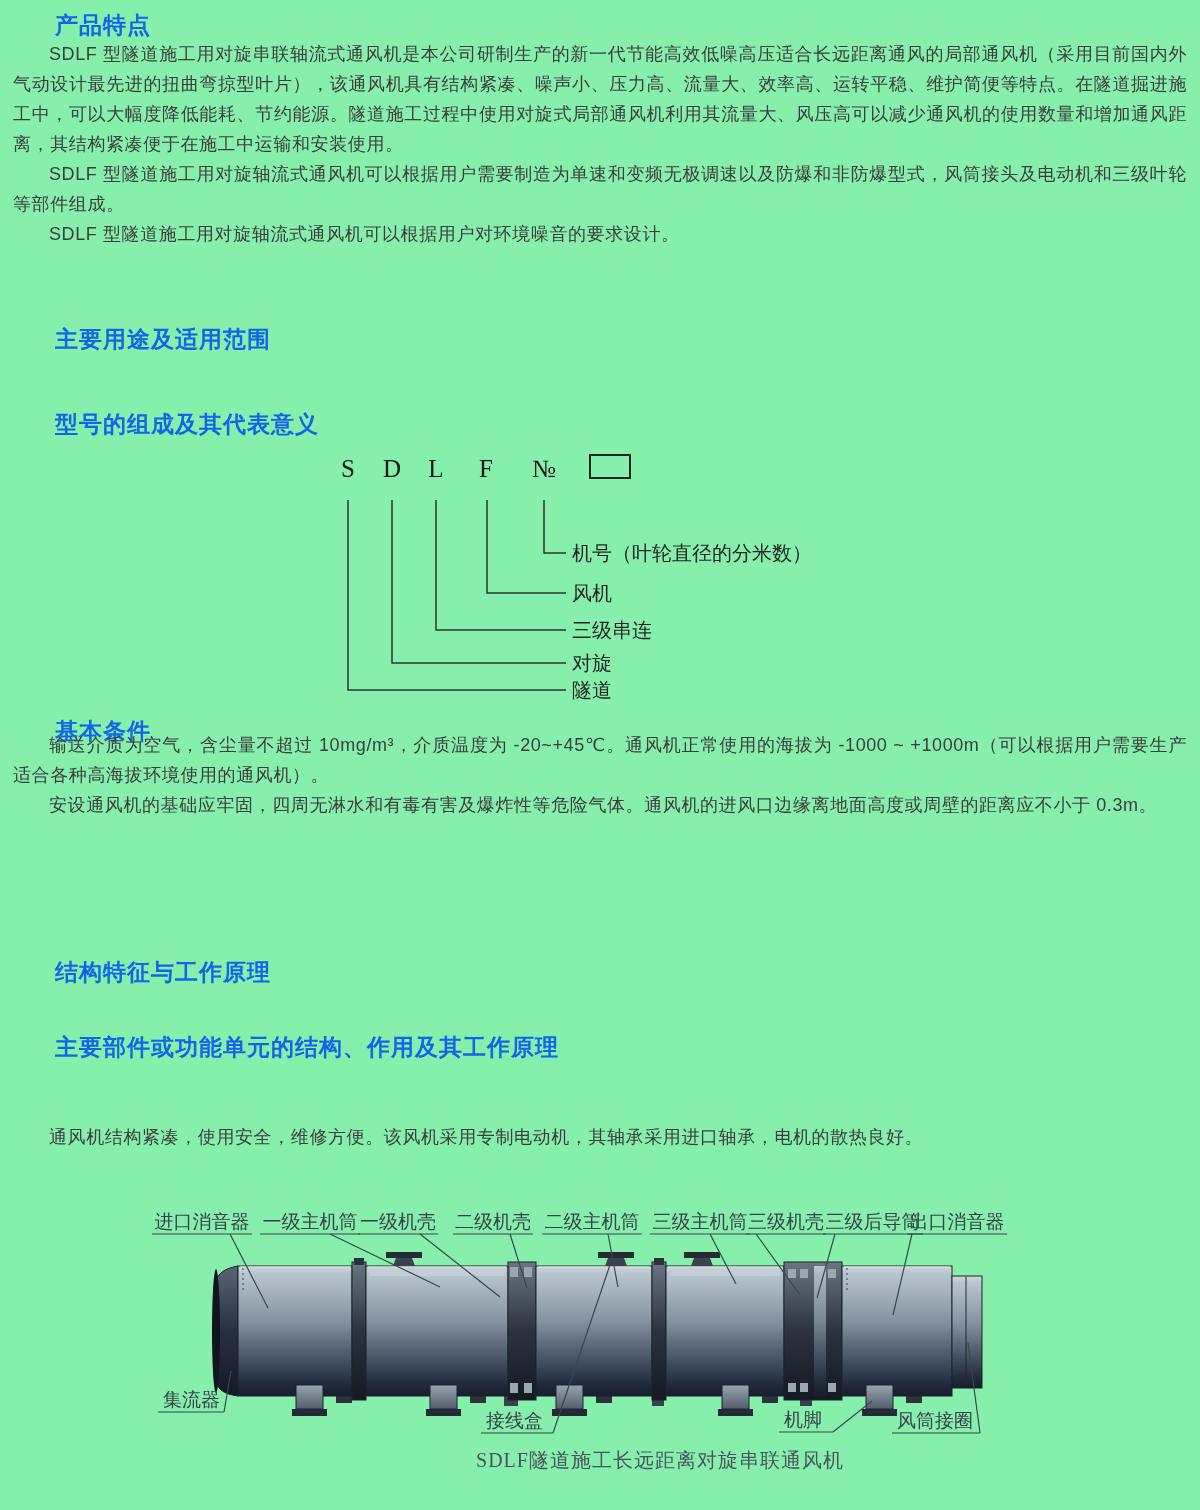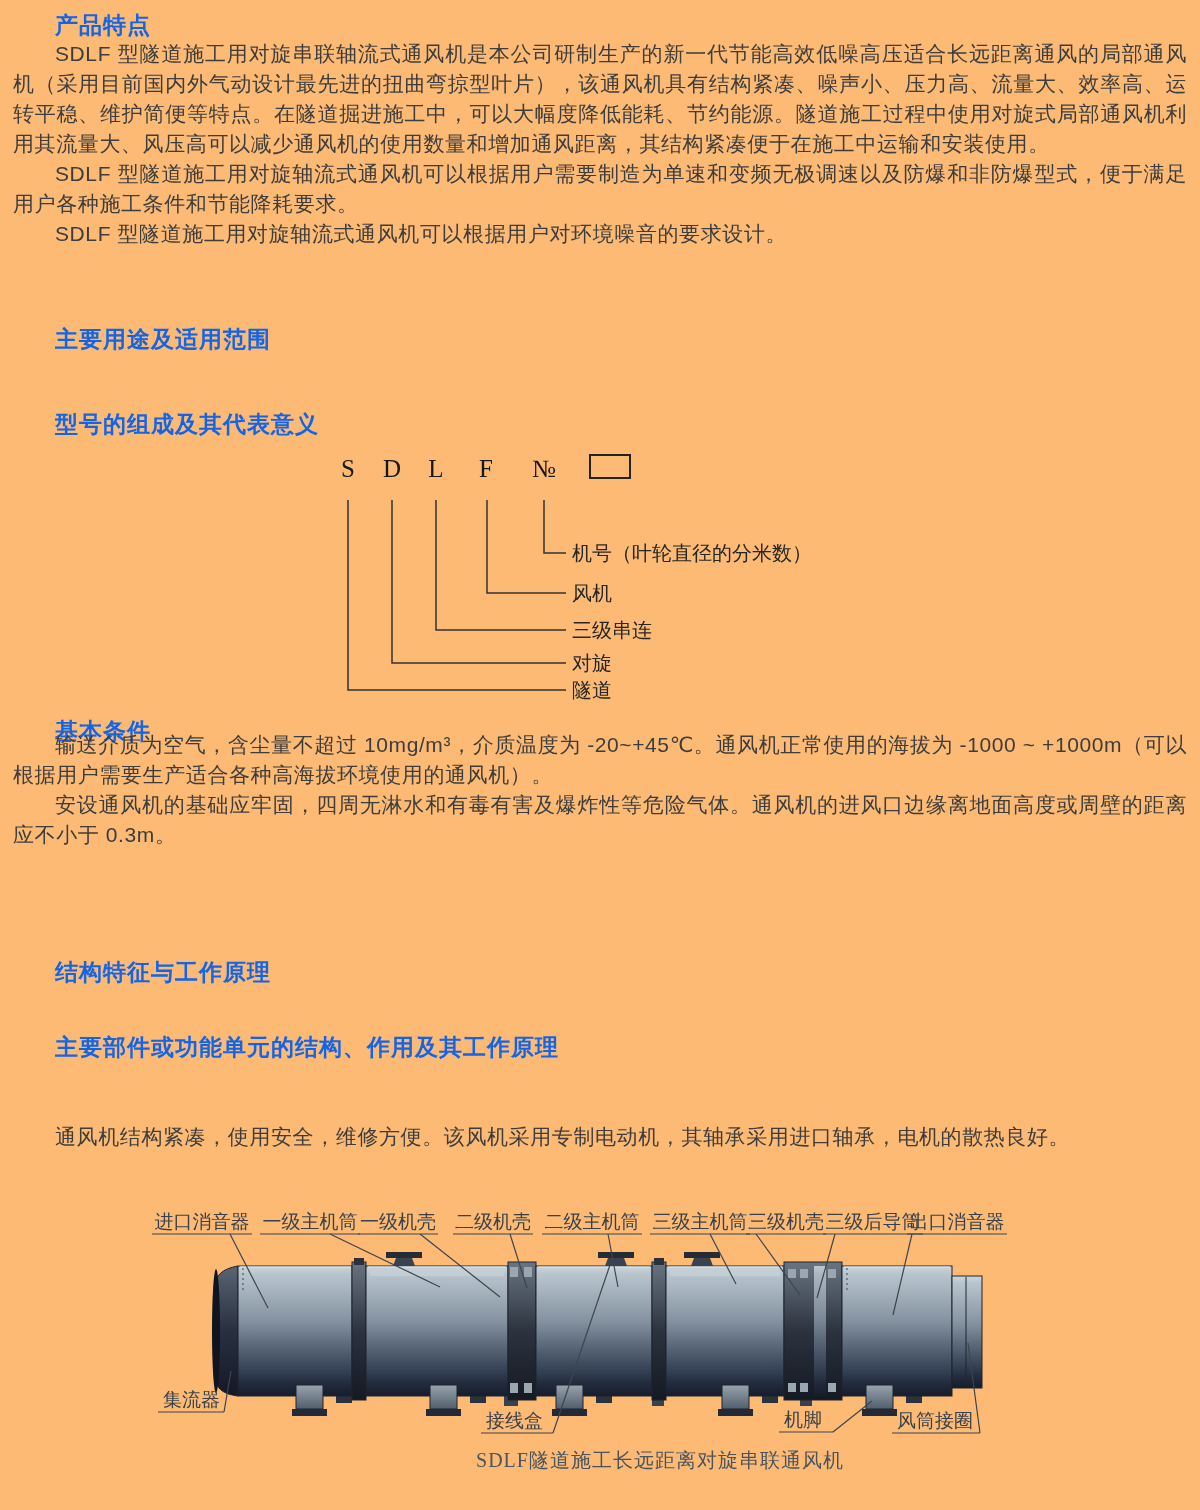--- a/index.html
+++ b/index.html
@@ -1,41 +1,41 @@
 <!DOCTYPE html>
 <html><head>
 <meta charset="utf-8">
 <style>
   html,body{margin:0;padding:0;background:#ffffff;}
-  .page{position:relative;width:1200px;height:1510px;background:#fdba74;overflow:hidden;
+  .page{position:relative;width:1200px;height:1510px;background:#86efac;overflow:hidden;
         font-family:"Liberation Sans","DejaVu Sans",sans-serif;}
   .h{position:absolute;left:55px;font-size:23px;font-weight:bold;color:#1365e8;
      letter-spacing:1px;white-space:nowrap;}
-  .txt{position:absolute;left:13px;width:1174px;font-size:21px;line-height:30px;
+  .txt{position:absolute;left:13px;width:1174px;font-size:18px;line-height:30px;
        color:#3d3d3d;text-align:justify;letter-spacing:0.6px;}
   .txt p{margin:0;text-indent:2em;}
   .diagram{position:absolute;left:0;}
   svg text{font-family:"Liberation Serif","DejaVu Serif",serif;}
   .mletter{font-size:25px;fill:#181818;}
   .mlabel{font-size:20px;fill:#262626;}
   .mline{stroke:#333;stroke-width:1.5;fill:none;}
   .dlabel{font-size:19px;fill:#39424c;}
   .dcaption{font-size:20px;fill:#49545f;letter-spacing:1px;}
   .lead{stroke:#3d454e;stroke-width:1.2;fill:none;}
   .part{stroke:#1c232d;stroke-width:1;}
 </style>
 </head>
 <body>
 
 <div class="page">
 
   <div class="h" style="top:10px">产品特点</div>
   <div class="txt" style="top:39px">
     <p>SDLF 型隧道施工用对旋串联轴流式通风机是本公司研制生产的新一代节能高效低噪高压适合长远距离通风的局部通风机（采用目前国内外气动设计最先进的扭曲弯掠型叶片），该通风机具有结构紧凑、噪声小、压力高、流量大、效率高、运转平稳、维护简便等特点。在隧道掘进施工中，可以大幅度降低能耗、节约能源。隧道施工过程中使用对旋式局部通风机利用其流量大、风压高可以减少通风机的使用数量和增加通风距离，其结构紧凑便于在施工中运输和安装使用。</p>
-    <p>SDLF 型隧道施工用对旋轴流式通风机可以根据用户需要制造为单速和变频无极调速以及防爆和非防爆型式，便于满足用户各种施工条件和节能降耗要求。</p>
+    <p>SDLF 型隧道施工用对旋轴流式通风机可以根据用户需要制造为单速和变频无极调速以及防爆和非防爆型式，风筒接头及电动机和三级叶轮等部件组成。</p>
     <p>SDLF 型隧道施工用对旋轴流式通风机可以根据用户对环境噪音的要求设计。</p>
   </div>
 
   <div class="h" style="top:324px">主要用途及适用范围</div>
 
   <div class="h" style="top:409px">型号的组成及其代表意义</div>
 
   <svg class="diagram" style="top:440px" width="1200" height="265" viewBox="0 0 1200 265">
 
     <text class="mletter" x="348" y="37" text-anchor="middle">S</text>

